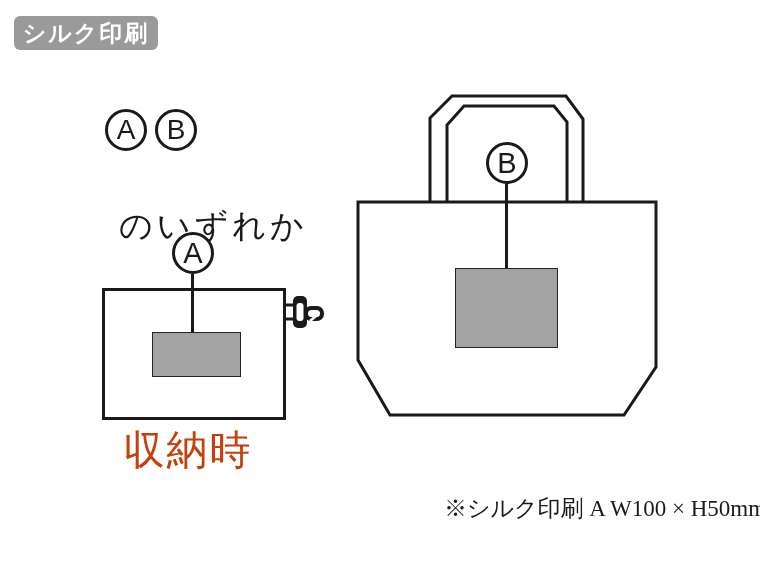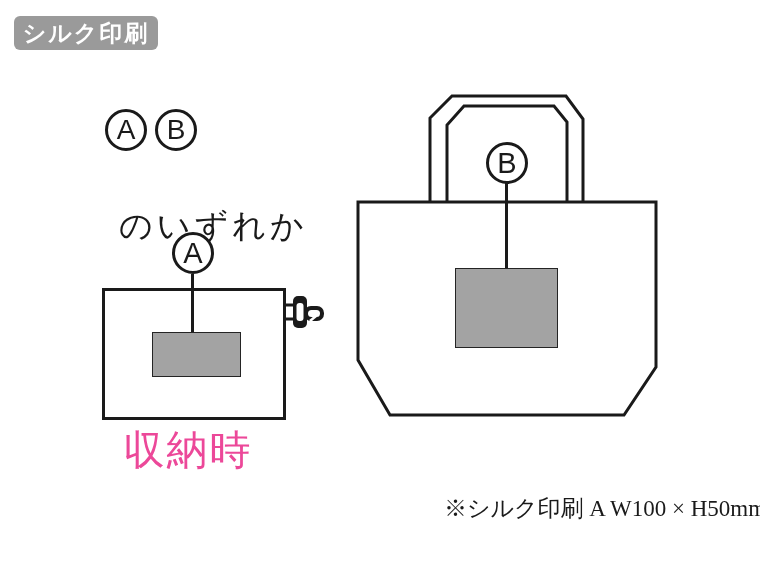--- a/index.html
+++ b/index.html
@@ -34,21 +34,21 @@
     border:3px solid #1a1a1a;box-sizing:border-box;background:#ffffff;
   }
   .leader{background:#1a1a1a;width:3px;}
   .leader-a{left:191px;top:274px;height:60px;}
   .leader-b{left:505px;top:183px;height:86px;}
   .print-area{background:#a3a3a3;border:1.5px solid #242424;box-sizing:border-box;}
   .print-a{left:152px;top:332px;width:89px;height:45px;}
   .print-b{left:455px;top:268px;width:103px;height:80px;}
   .caption{
     width:200px;text-align:center;font-size:41px;font-weight:500;letter-spacing:2px;
-    line-height:44px;color:#ec4899;font-family:Liberation Serif, serif;
+    line-height:44px;color:#c2410c;font-family:Liberation Serif, serif;
   }
   .caption-stored{left:88px;top:428px;}
   .caption-inuse{left:419px;top:428px;}
   
   #lineart{left:0;top:0;}
   
   .notes{
     left:444px;top:498px;font-family:"Liberation Serif","DejaVu Serif",serif;
     font-size:23px;line-height:21.5px;color:#1a1a1a;white-space:nowrap;
   }

